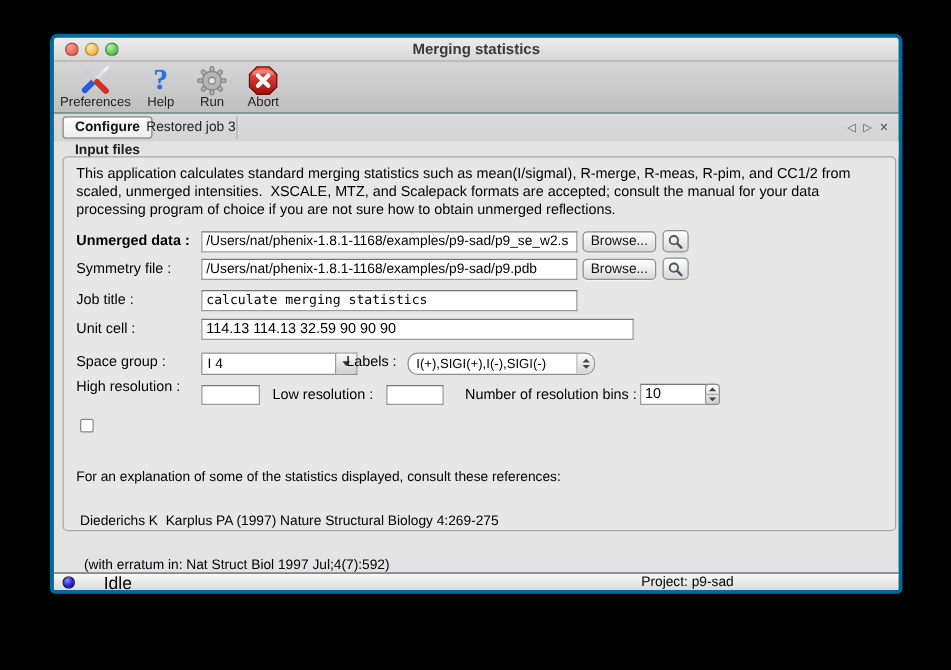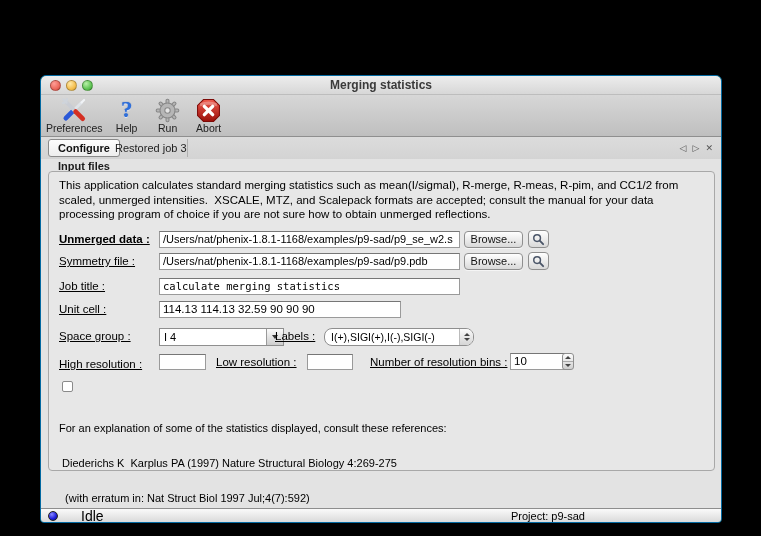--- a/index.html
+++ b/index.html
@@ -1,21 +1,21 @@
 <!DOCTYPE html>
 <html><head>
 <meta charset="utf-8">
 <style>
   * { margin:0; padding:0; box-sizing:border-box; }
   html,body { width:761px; height:536px; background:#000; font-family:"Liberation Sans", sans-serif; overflow:hidden; }
   .stage { position:relative; width:761px; height:536px; background:#000; }
 
   .window { position:absolute; left:40px; top:27px; width:682px; height:448px;
-            background:#0f766e; border:1px solid #0369a1; border-radius:6px 6px 4px 4px;
-            box-shadow:0 12px 30px rgba(0,0,0,.6); overflow:hidden;margin-top:48px; }
+            background:#0f766e; border:3px solid #0369a1; border-radius:6px 6px 4px 4px;
+            box-shadow:0 12px 30px rgba(0,0,0,.6); overflow:hidden; }
 
   
   .titlebar { position:absolute; left:0; top:0; width:100%; height:19px;
               background:linear-gradient(#ededed,#d7d7d7); border-bottom:1px solid #bdbdbd; }
   .light { position:absolute; top:4px; width:11px; height:11px; border-radius:50%; border:1px solid rgba(0,0,0,.25); }
   .light.red { left:9px; background:radial-gradient(circle at 35% 30%, #ff9d96, #ec6a5e 60%, #c94337); }
   .light.yellow { left:25px; background:radial-gradient(circle at 35% 30%, #ffe9a8, #f5bf4f 60%, #d6a235); }
   .light.green { left:41px; background:radial-gradient(circle at 35% 30%, #b8f0a8, #61c555 60%, #3e9e36); }
   .title { position:absolute; left:0; right:0; top:0; height:19px; line-height:19px; text-align:center;
            font-size:12px; font-weight:600; color:#3a3a3a; }
@@ -45,21 +45,21 @@
 
   
   .content { position:absolute; left:0; top:83px; width:100%; bottom:14px; background:#e3e3e3; }
   .section-label { position:absolute; left:17px; top:1px; font-size:11px; font-weight:600; color:#1c1c1c; }
   .panel { position:absolute; left:7px; top:12px; width:667px; height:300px;
            background:#e7e7e7; border:1px solid #a8a8a8; border-radius:4px; }
 
   .para { position:absolute; left:10px; top:6px; width:650px; font-size:11.5px; line-height:14.6px;
           color:#000; white-space:pre-wrap; }
 
-  .flabel { position:absolute; font-size:11.5px; color:#000; height:17px; line-height:17px; white-space:nowrap;text-decoration:underline; }
+  .flabel { position:absolute; font-size:11.5px; color:#000; height:17px; line-height:17px; white-space:nowrap; }
   .bold { font-weight:bold; }
   .tfield { position:absolute; height:17px; background:#fff; border:1px solid #9a9a9a; border-top-color:#767676;
             font-size:11px; line-height:15px; padding:0 3px; color:#000; overflow:hidden; white-space:nowrap; }
   .mono { font-family:"DejaVu Sans Mono", monospace; font-size:10.5px; }
 
   .btn { position:absolute; height:17px; background:linear-gradient(#ffffff,#d9d9d9); border:1px solid #8f8f8f;
          border-radius:4px; font-size:11px; text-align:center; line-height:15px; color:#111;
          box-shadow:0 1px 0 rgba(255,255,255,.6); cursor:default; }
   .magbtn { position:absolute; width:21px; height:18px; background:linear-gradient(#ffffff,#d9d9d9);
             border:1px solid #8f8f8f; border-radius:4px; display:flex; align-items:center; justify-content:center; }
@@ -203,39 +203,39 @@
           <svg width="13" height="13" viewBox="0 0 14 14">
             <circle cx="5.5" cy="5.5" r="3.6" fill="none" stroke="#4a5568" stroke-width="1.6"></circle>
             <line x1="8.3" y1="8.3" x2="12" y2="12" stroke="#4a5568" stroke-width="2" stroke-linecap="round"></line>
           </svg>
         </div>
 
         <div class="flabel" style="left:10px; top:106px;">Job title :</div>
         <div class="tfield mono" style="left:110px; top:106px; width:301px;">calculate merging statistics</div>
 
         <div class="flabel" style="left:10px; top:129px;">Unit cell :</div>
-        <div class="tfield" style="left:110px; top:129px; width:242px; font-size:11.5px;">114.13 114.13 32.59 90 90 90</div>
+        <div class="tfield" style="left:110px; top:129px; width:346px; font-size:11.5px;">114.13 114.13 32.59 90 90 90</div>
 
         <div class="flabel" style="left:10px; top:156px;">Space group :</div>
         <div class="combo" style="left:110px; top:156px; width:125px;">
           <div class="val">I 4</div>
           <div class="dd">
             <div class="tri-down"></div>
           </div>
         </div>
         <div class="flabel" style="left:226px; top:156px;">Labels :</div>
         <div class="popup" style="left:275px; top:156px; width:150px;">
           <div class="val">I(+),SIGI(+),I(-),SIGI(-)</div>
           <div class="step">
             <div class="tri-up-s"></div>
               <div class="tri-dn-s"></div>
           </div>
         </div>
 
-        <div class="flabel" style="left:10px; top:184px;">High resolution :</div>
+        <div class="flabel" style="left:10px; top:176px;">High resolution :</div>
         <div class="tfield" style="left:110px; top:182px; width:47px; height:16px;"></div>
         <div class="flabel" style="left:167px; top:182px;">Low resolution :</div>
         <div class="tfield" style="left:258px; top:182px; width:46px; height:16px;"></div>
         <div class="flabel" style="left:321px; top:182px;">Number of resolution bins :</div>
         <div class="tfield" style="left:461px; top:181px; width:60px; font-size:11.5px;">10</div>
         <div class="spinner" style="left:513px; top:181px;">
           <div class="half top">
               <div class="tri-up-s" style="margin:0;"></div>
             </div>
           <div class="half">

